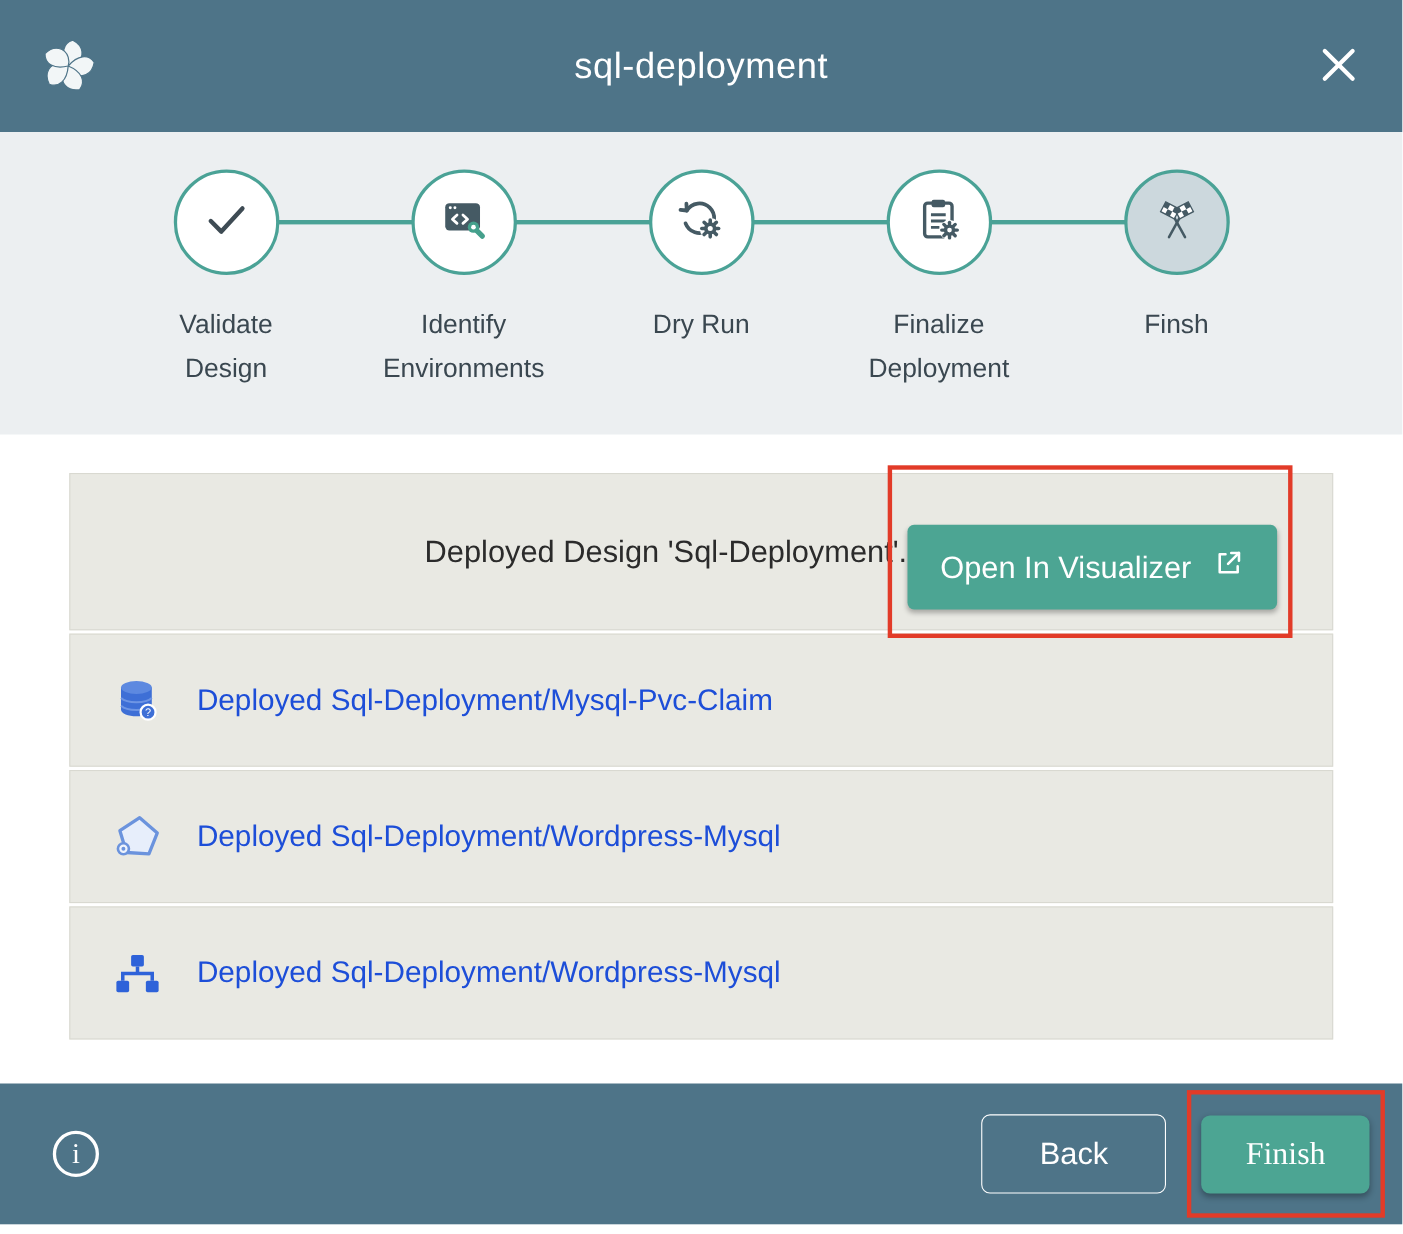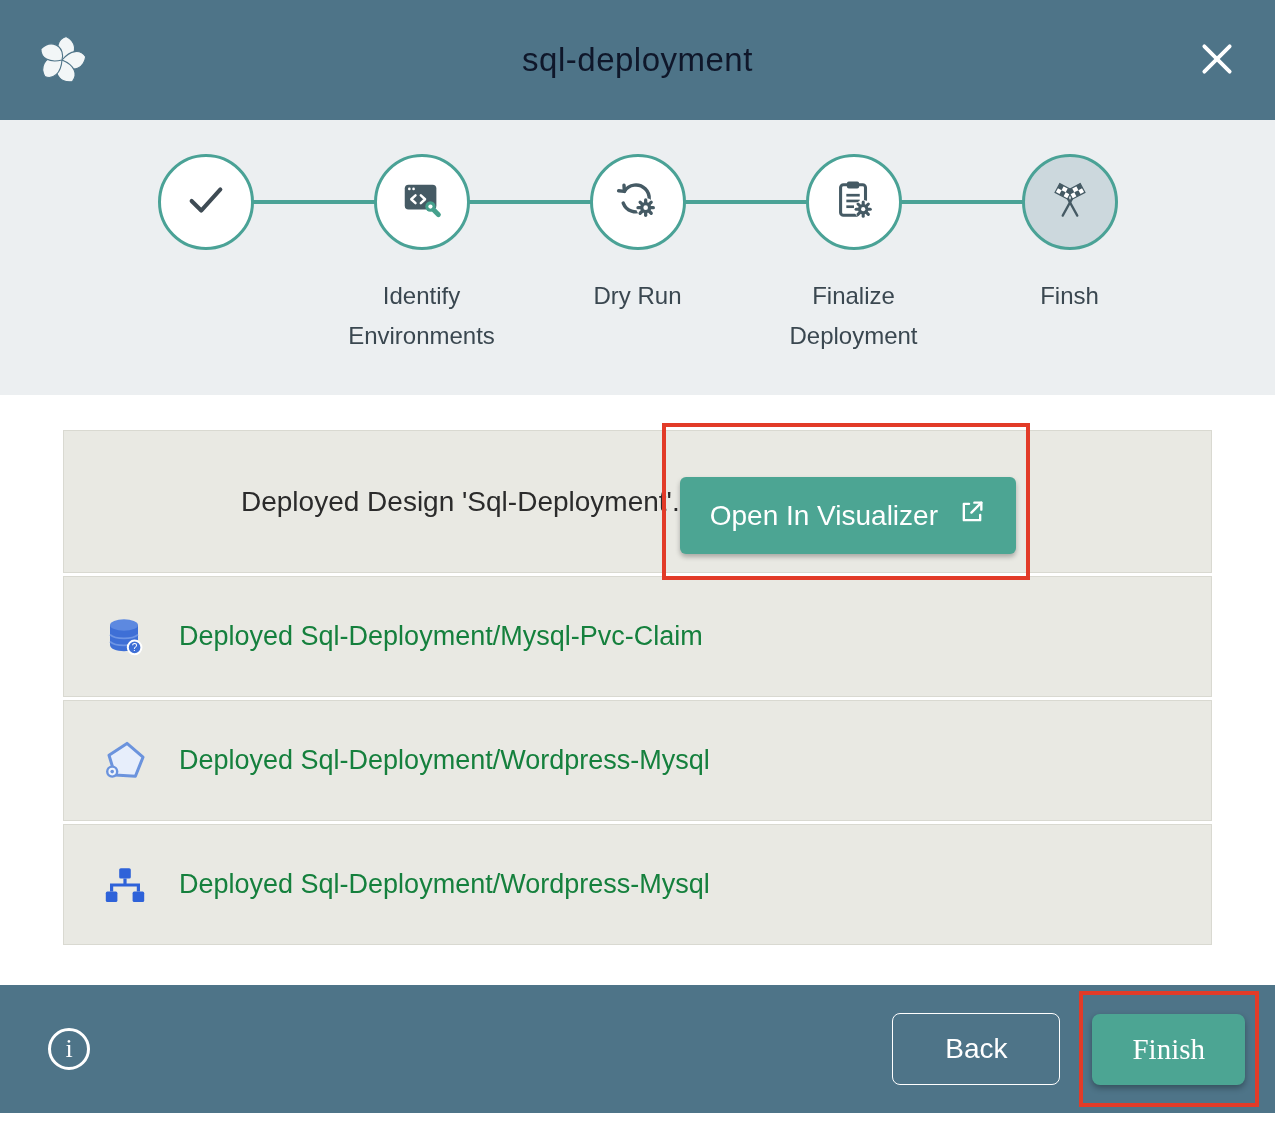--- a/index.html
+++ b/index.html
@@ -10,21 +10,21 @@
   }
   .modal { width:1275px; height:1122px; display:flex; flex-direction:column; }
 
   
   .hdr {
     height:120px; background:#4e7488; position:relative;
     display:flex; align-items:center; padding:0 34px; flex:0 0 auto;
   }
   .hdr-title {
     position:absolute; left:0; right:0; text-align:center;
-    color:#0f172a; font-size:33px; letter-spacing:.5px;
+    color:#ffffff; font-size:33px; letter-spacing:.5px;
   }
   .logo { z-index:2; width:56px; height:56px; }
   .close-btn {
     margin-left:auto; z-index:2; background:none; border:none; cursor:pointer;
     width:48px; height:48px; display:flex; align-items:center; justify-content:center;
   }
 
   
   .stepper { height:275px; background:#eceff1; position:relative; flex:0 0 auto; }
   .track { position:relative; display:flex; justify-content:center; padding-top:34px; }
@@ -42,23 +42,23 @@
     margin-top:26px; font-size:24px; color:#3a4750; text-align:center;
     line-height:40px; max-width:164px;
   }
 
   
   .main { height:590px; background:#ffffff; padding:35px 63px 0; flex:0 0 auto; }
   .row {
     background:#e9e9e3; border:1px solid #d9d9d1; margin-bottom:3px;
     display:flex; align-items:center;
   }
-  .design-row { height:143px; justify-content:center; padding:0 32px; }
+  .design-row { height:143px; justify-content:flex-end; padding:0 32px; }
   .item-row { height:121px; }
-  .row-text { font-size:27px; color:#15803d; }
+  .row-text { font-size:27px; color:#1d4ed8; }
   .design-text { font-size:28px; color:#2b2b2b; }
   .item-row .row-icon { margin-left:37px; width:48px; height:48px; flex:0 0 auto; }
   .item-row .row-text { margin-left:30px; }
 
   .btn-wrap { position:relative; margin-right:18px; }
   .annotation {
     position:absolute; border:4px solid #e23b28; pointer-events:none; z-index:3;
   }
   .annot-visualizer { top:-26px; bottom:-26px; left:-18px; right:-14px; }
   .visualizer-btn {
@@ -126,20 +126,21 @@
       <div class="connector"></div>
 
       <div class="step">
         <div class="circle">
           <span>
             <svg width="46" height="46" viewBox="0 0 24 24">
               <path d="M4.5 12.5 L9.5 17.5 L19.5 6.5" fill="none" stroke="#3e4b54" stroke-width="2.1" stroke-linecap="round" stroke-linejoin="round"></path>
             </svg>
           </span>
         </div>
+        <div class="step-label">Validate Design</div>
       </div>
 
       <div class="step">
         <div class="circle">
           <span>
             <svg width="46" height="46" viewBox="0 0 24 24">
               <rect x="3" y="4" width="16.5" height="13" rx="2" fill="#455a64"></rect>
               <circle cx="5.4" cy="6.2" r="0.7" fill="#ffffff"></circle>
               <circle cx="7.6" cy="6.2" r="0.7" fill="#ffffff"></circle>
               <path d="M8.6 9.6 L6.4 11.6 L8.6 13.6" fill="none" stroke="#ffffff" stroke-width="1.3" stroke-linecap="round" stroke-linejoin="round"></path>

